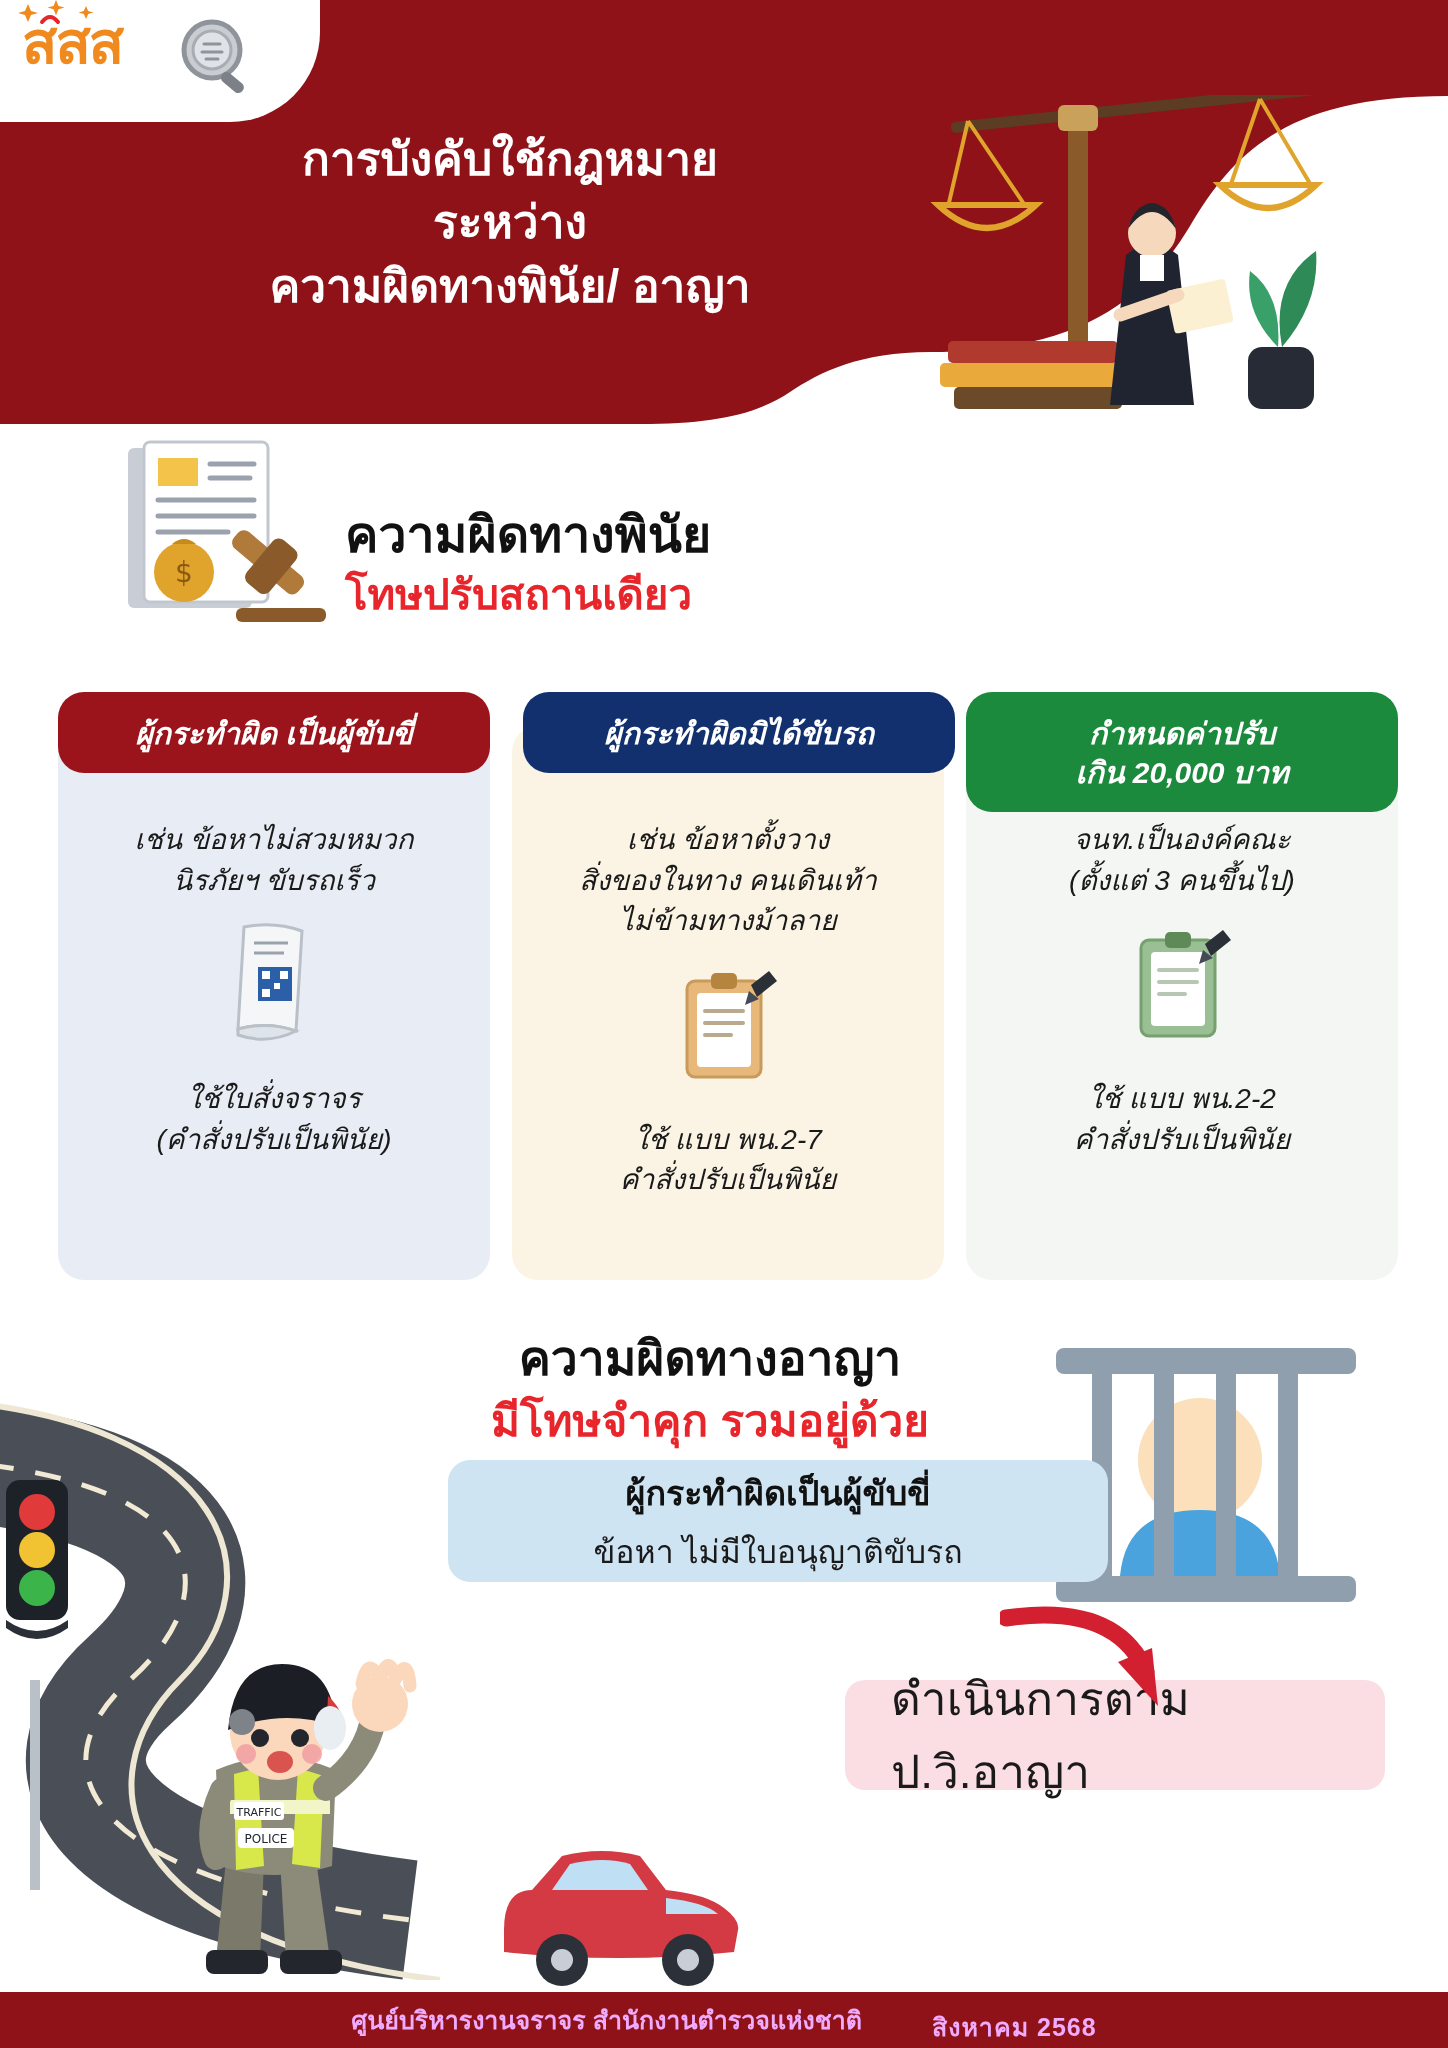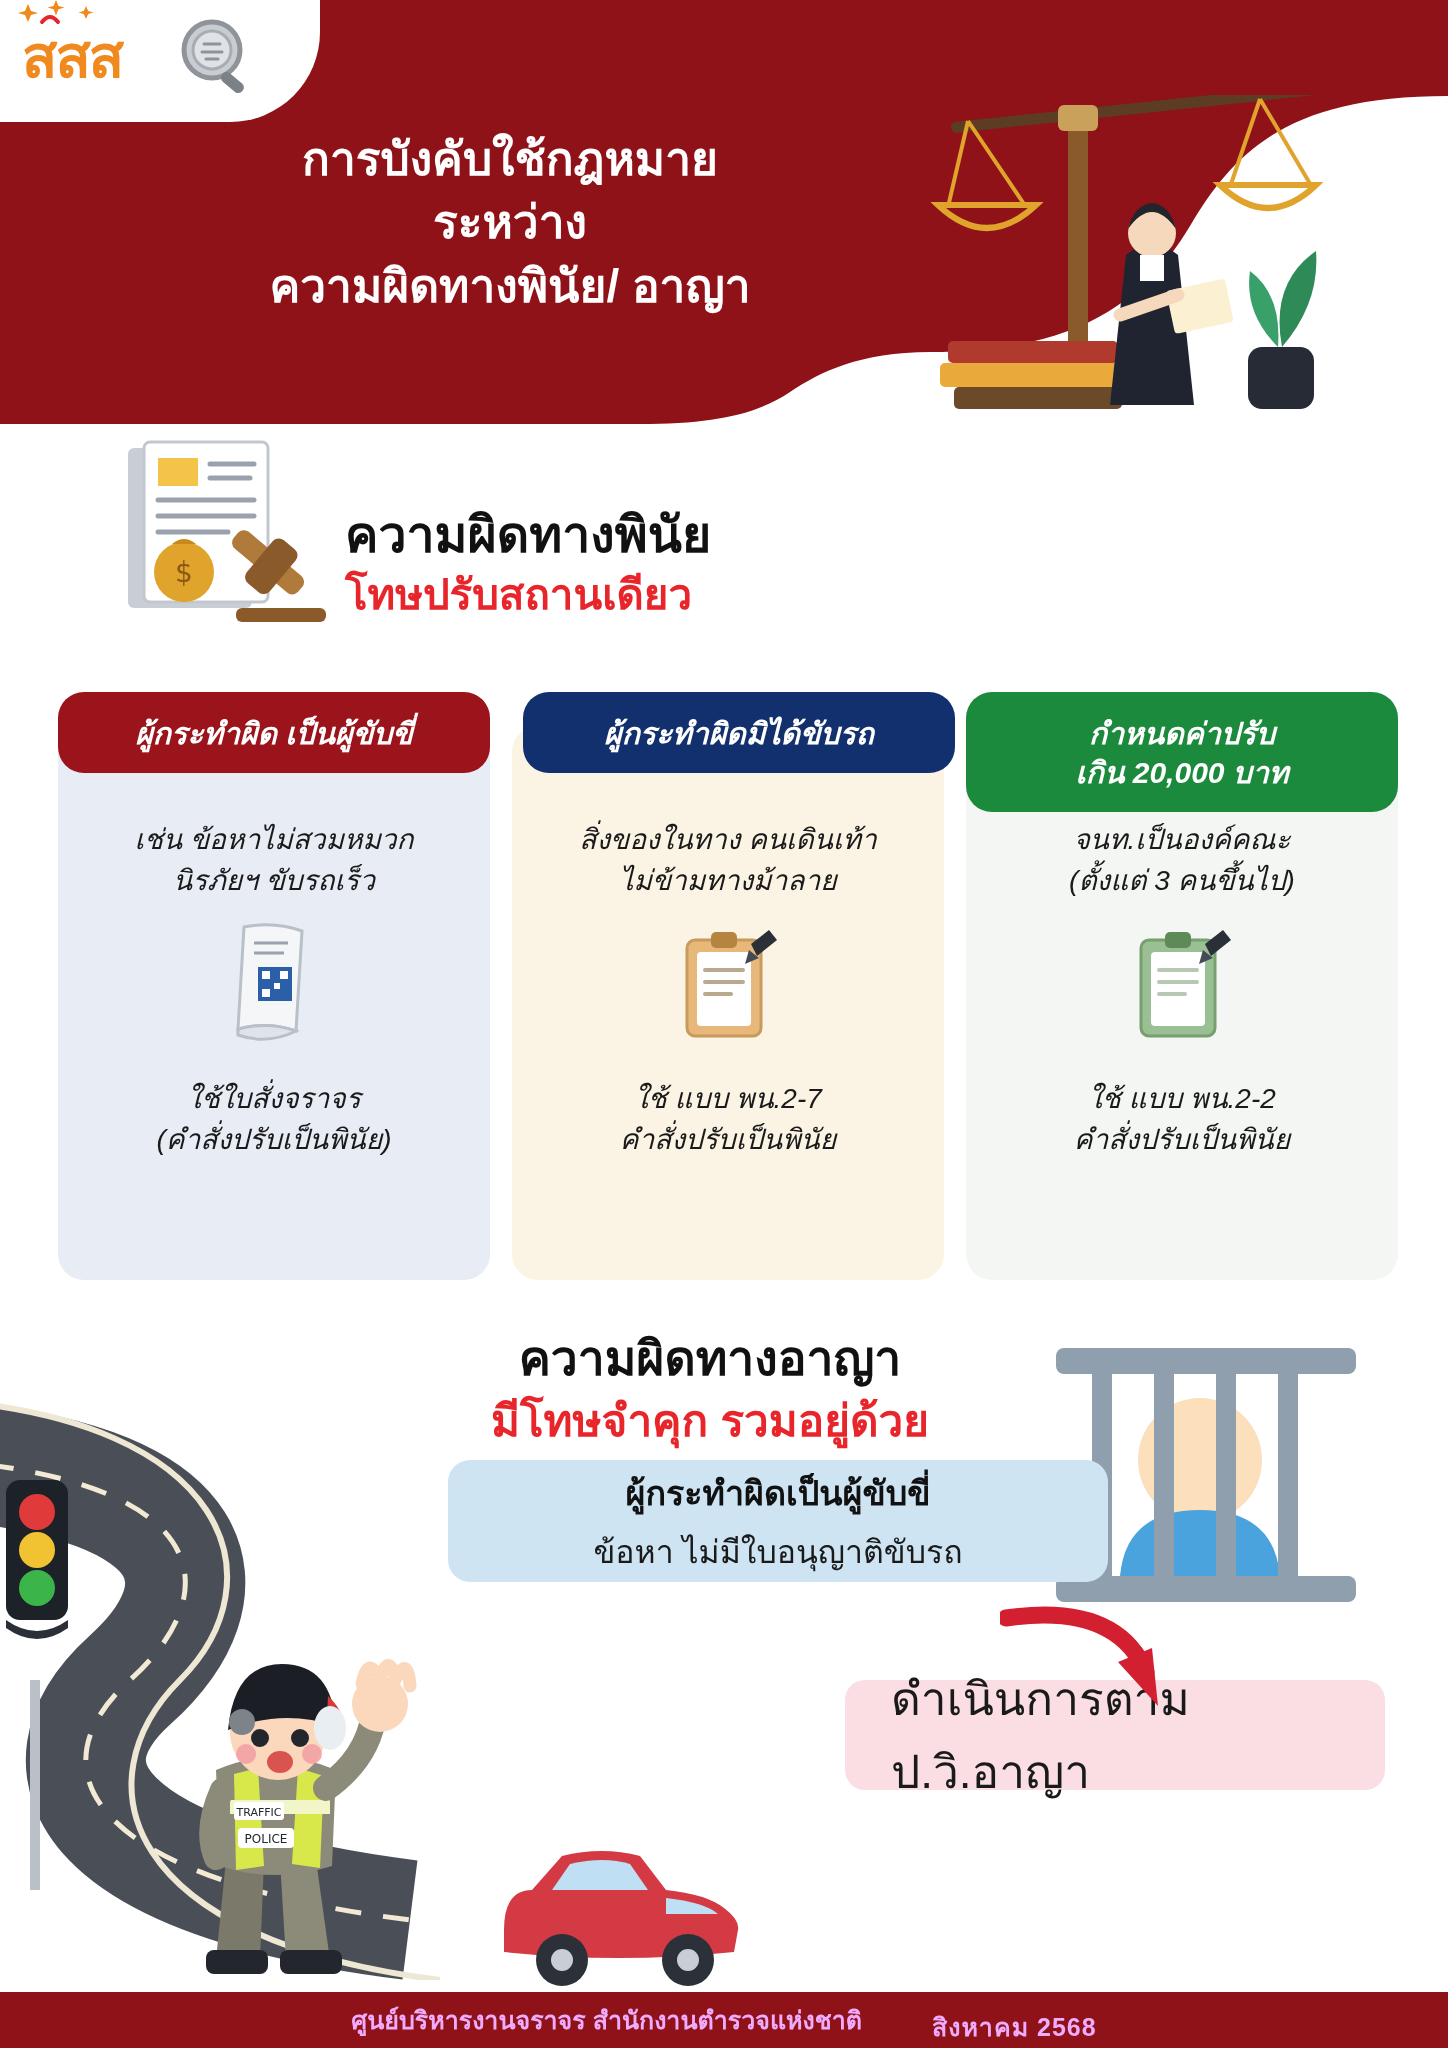--- a/index.html
+++ b/index.html
@@ -13,21 +13,21 @@
 
   
   .header-wrap { position: absolute; top: 0; left: 0; width: 1448px; height: 440px; }
   .logo-notch {
     position: absolute; top: 0; left: 0; width: 320px; height: 122px;
     background: #ffffff;
     border-bottom-right-radius: 90px;
     z-index: 6;
   }
   .logo {
-    position: absolute; top: 28px; left: 22px; z-index: 7;
+    position: absolute; top: 14px; left: 22px; z-index: 7;
     display: flex; align-items: center;
   }
   .logo-text {
     font-size: 58px; font-weight: bold; color: #f08a1e;
     line-height: 1; letter-spacing: -2px;
   }
   .logo-stars { position: absolute; top: -2px; left: 8px; z-index: 8; }
   .logo-coin {
     position: absolute; top: 14px; left: 168px; z-index: 8;
   }
@@ -252,20 +252,21 @@
         </div>
         <div class="para2">ใช้ใบสั่งจราจร</div>
         <div>(คำสั่งปรับเป็นพินัย)</div>
       </div>
     </div>
 
     <div class="card c2">
       <div class="card-body"></div>
       <div class="card-head">ผู้กระทำผิดมิได้ขับรถ</div>
       <div class="card-content">
+        <div>เช่น ข้อหาตั้งวาง</div>
         <div>สิ่งของในทาง คนเดินเท้า</div>
         <div>ไม่ข้ามทางม้าลาย</div>
         <div class="card-icon">
           <svg width="110" height="120" viewBox="0 0 110 120">
             <rect x="14" y="14" width="74" height="96" rx="8" fill="#e8b87a" stroke="#c89a5c" stroke-width="3"></rect>
             <rect x="24" y="26" width="54" height="74" rx="4" fill="#ffffff"></rect>
             <rect x="38" y="6" width="26" height="16" rx="5" fill="#b5853f"></rect>
             <g stroke="#b9a98e" stroke-width="4" stroke-linecap="round">
               <path d="M32 44 h38 M32 56 h38 M32 68 h26"></path>
             </g>

